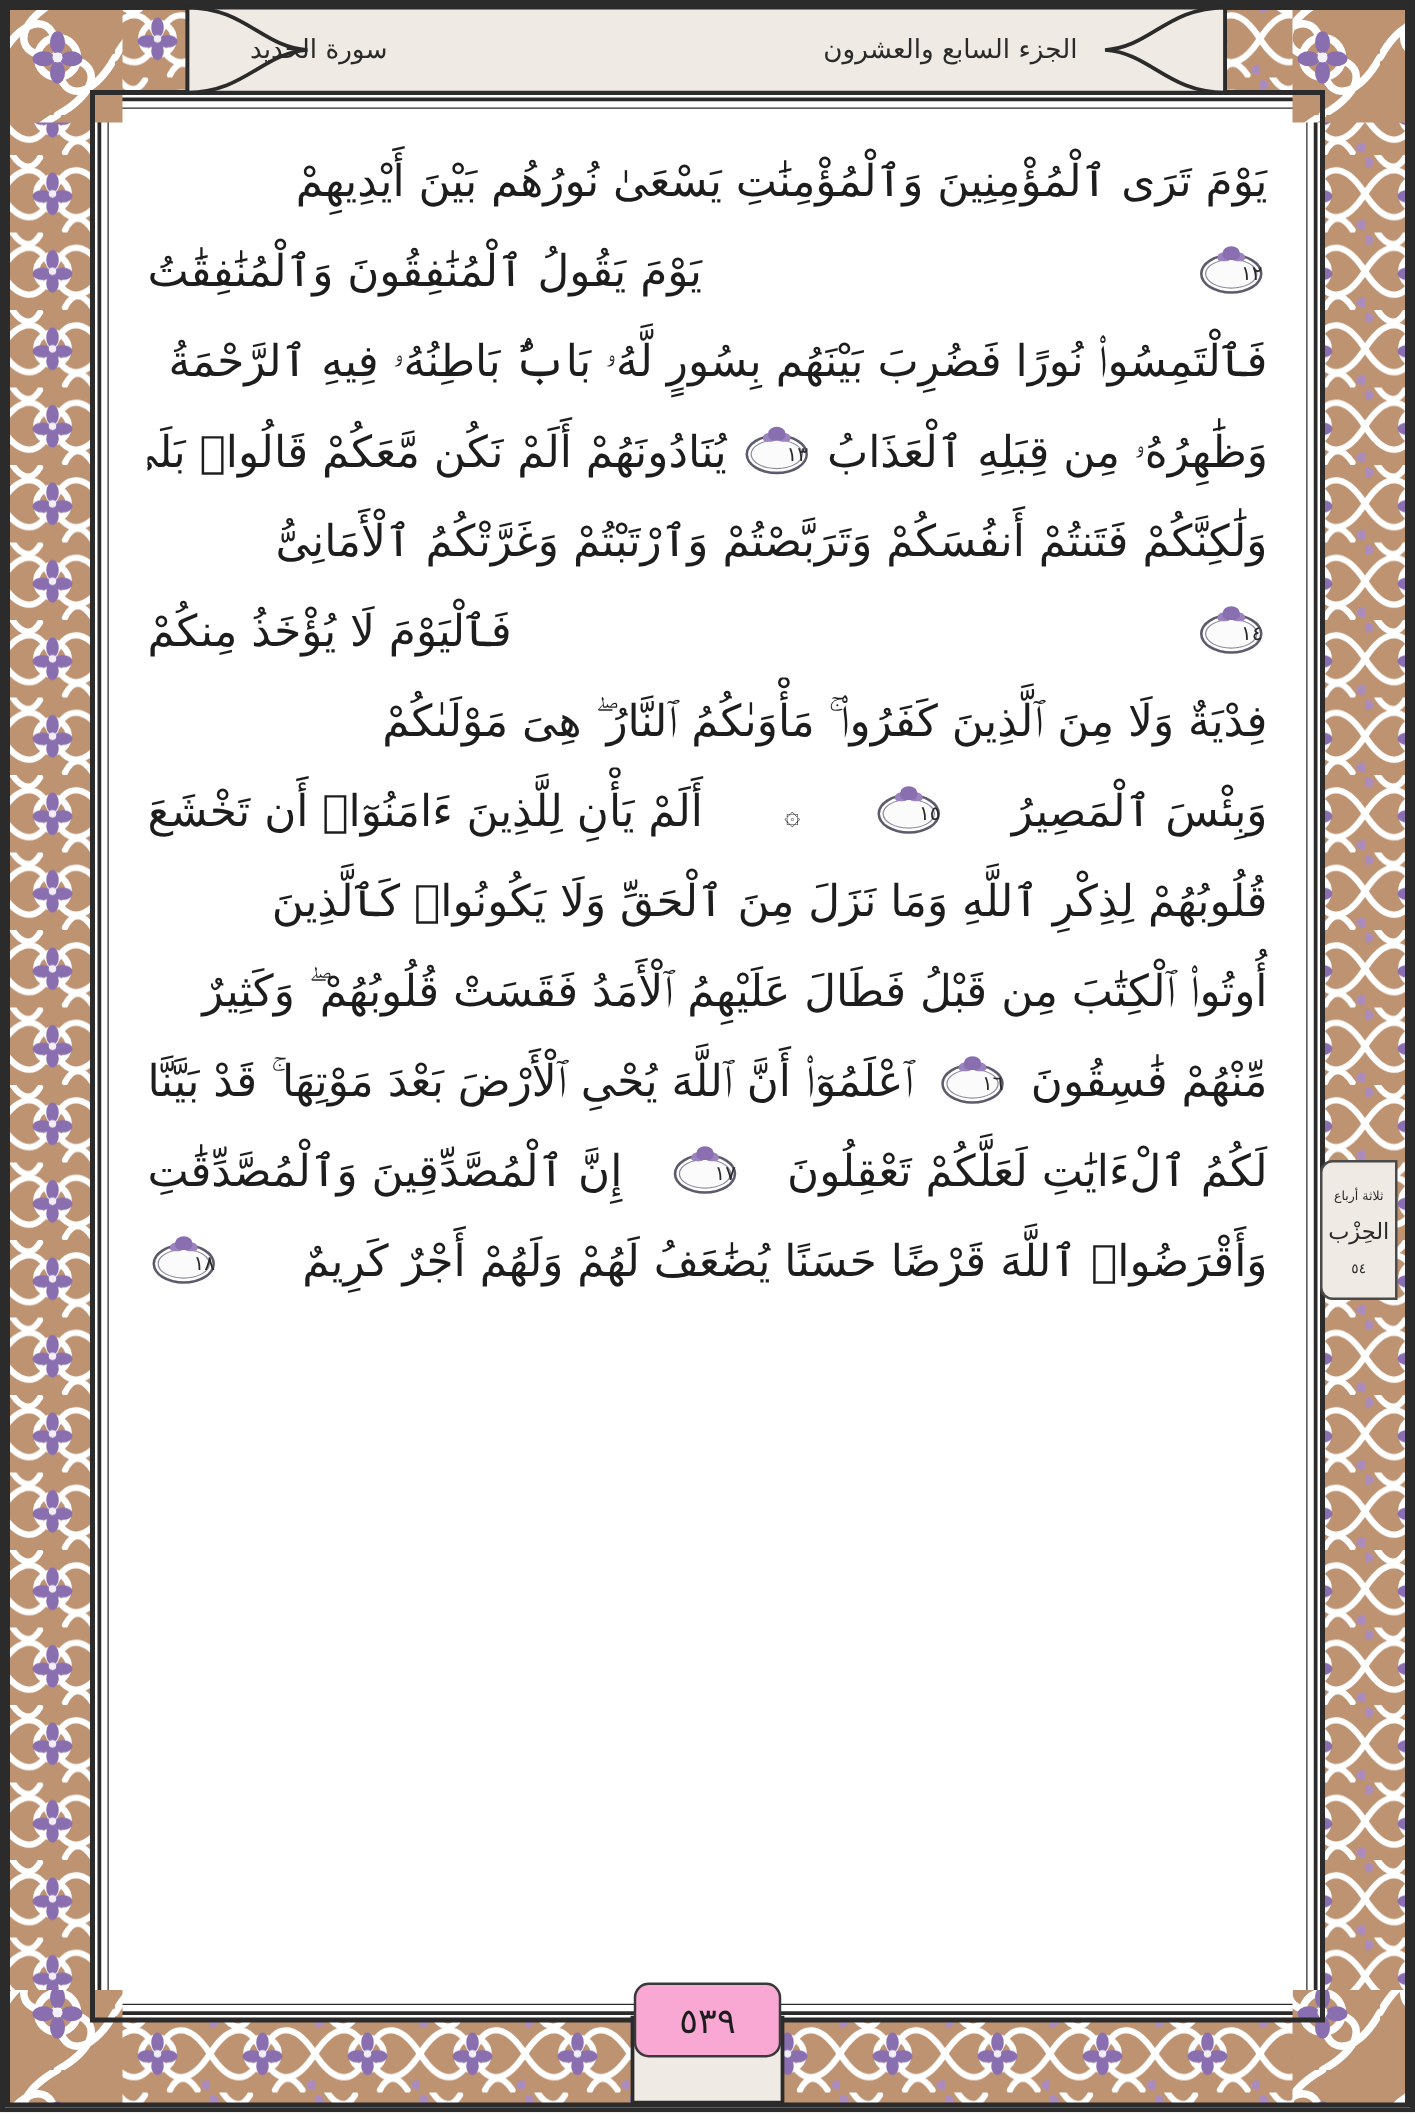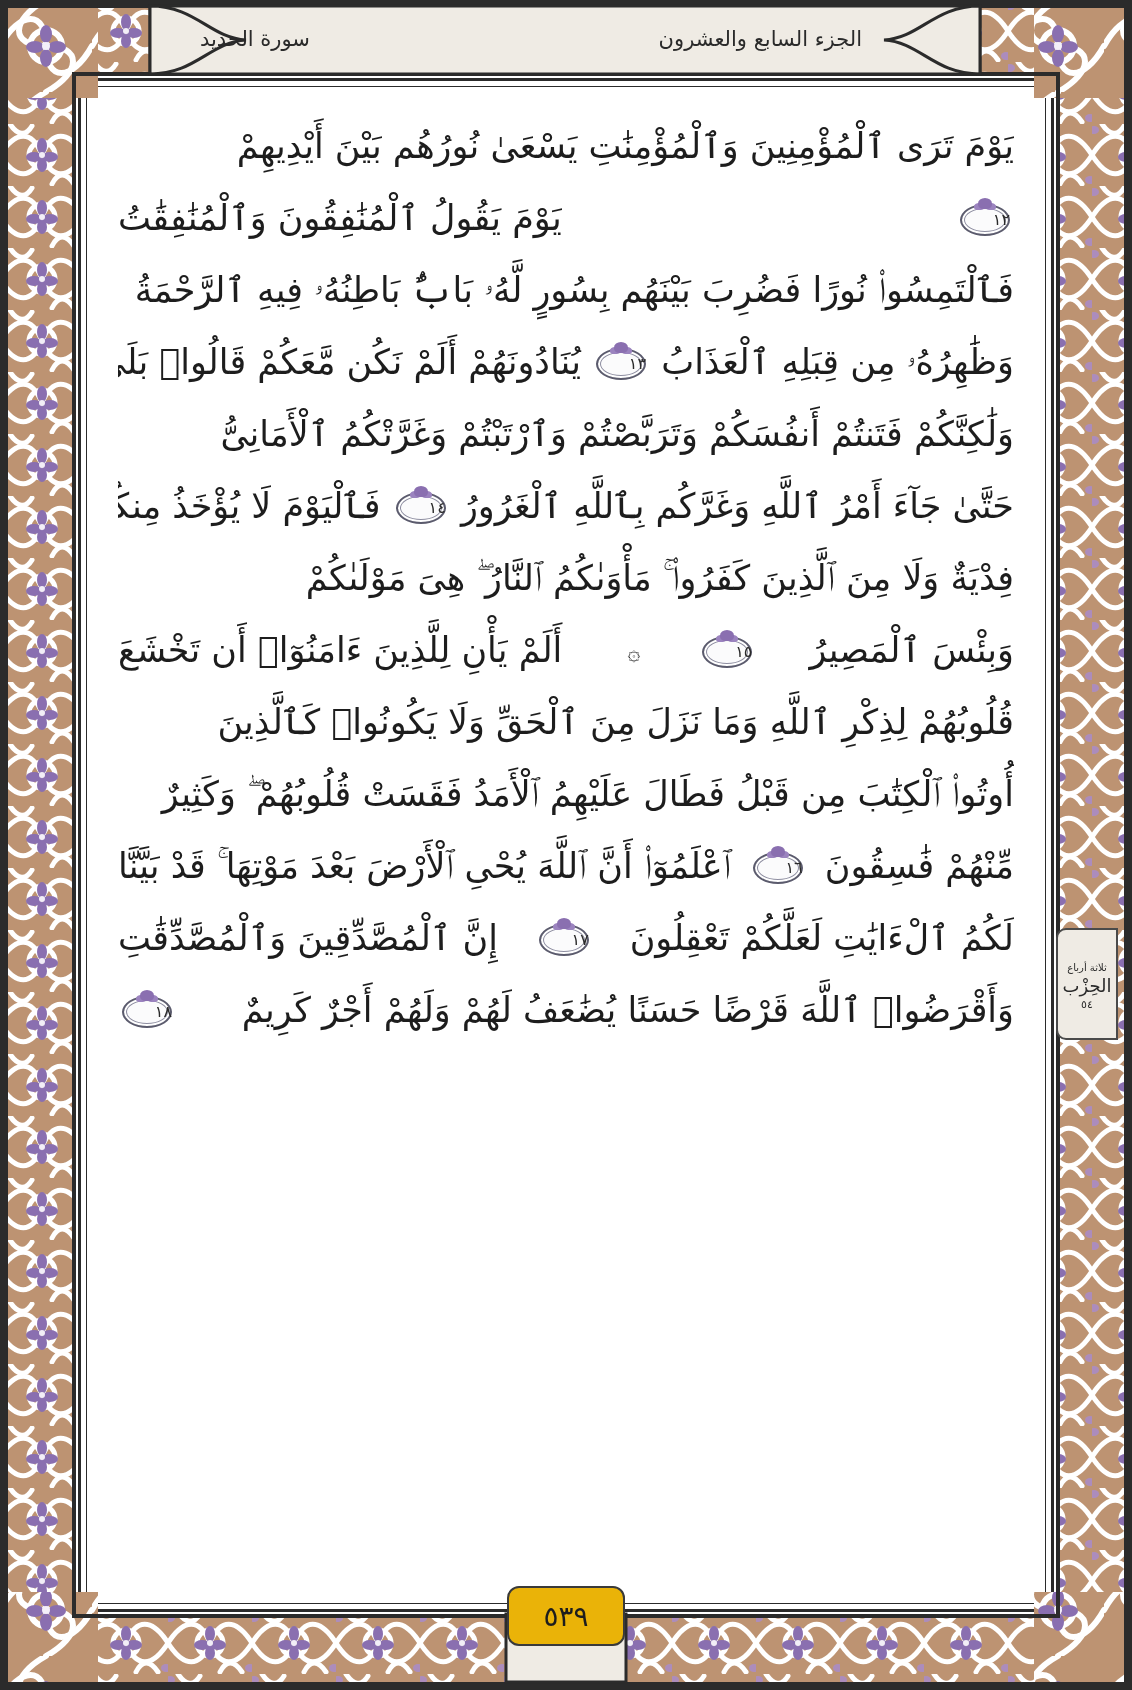--- a/index.html
+++ b/index.html
@@ -158,36 +158,36 @@
     width: 62px;
     height: 112px;
     background: #efebe4;
     border: 2px solid #4a4a4a;
     border-radius: 10px 0 0 10px;
     z-index: 9;
     display: flex;
     flex-direction: column;
     align-items: center;
     justify-content: center;
-    gap: 2px;
+    gap: 12px;
     padding-top: 4px;
   }
   .hizb-marker .hz-top   { font-size: 10px; color: #2a2a2a; direction: rtl; white-space: nowrap; }
   .hizb-marker .hz-mid   { font-size: 18px; color: #2a2a2a; direction: rtl; white-space: nowrap; }
   .hizb-marker .hz-num   { font-size: 11px; color: #2a2a2a; direction: rtl; }
 
   
   .page-number-plate {
     position: absolute;
     left: 50%;
     transform: translateX(-50%);
     bottom: 44px;
     width: 118px;
     height: 60px;
-    background: #eab308;
+    background: #f9a8d4;
     border: 2px solid #3a3a3a;
     border-radius: 12px;
     z-index: 10;
     display: flex;
     align-items: center;
     justify-content: center;
   }
   .page-number-plate span {
     font-size: 28px;
     color: #1d1d1d;
@@ -308,21 +308,20 @@
         <span class="num">١٣</span>
       </span>
       <span>يُنَادُونَهُمْ أَلَمْ نَكُن مَّعَكُمْ قَالُوا۟ بَلَىٰ</span>
     </div>
 
     <div class="ayah-line">
       <span>وَلَٰكِنَّكُمْ فَتَنتُمْ أَنفُسَكُمْ وَتَرَبَّصْتُمْ وَٱرْتَبْتُمْ وَغَرَّتْكُمُ ٱلْأَمَانِىُّ</span>
     </div>
 
     <div class="ayah-line">
-      <span>حَتَّىٰ جَآءَ أَمْرُ ٱللَّهِ وَغَرَّكُم بِٱللَّهِ ٱلْغَرُورُ</span>
       <span class="ayah-marker">
         <span class="oval"></span>
         <span class="crest"></span>
         <span class="num">١٤</span>
       </span>
       <span>فَٱلْيَوْمَ لَا يُؤْخَذُ مِنكُمْ</span>
     </div>
 
     <div class="ayah-line">
       <span>فِدْيَةٌ وَلَا مِنَ ٱلَّذِينَ كَفَرُوا۟ ۚ مَأْوَىٰكُمُ ٱلنَّارُ ۖ هِىَ مَوْلَىٰكُمْ</span>

